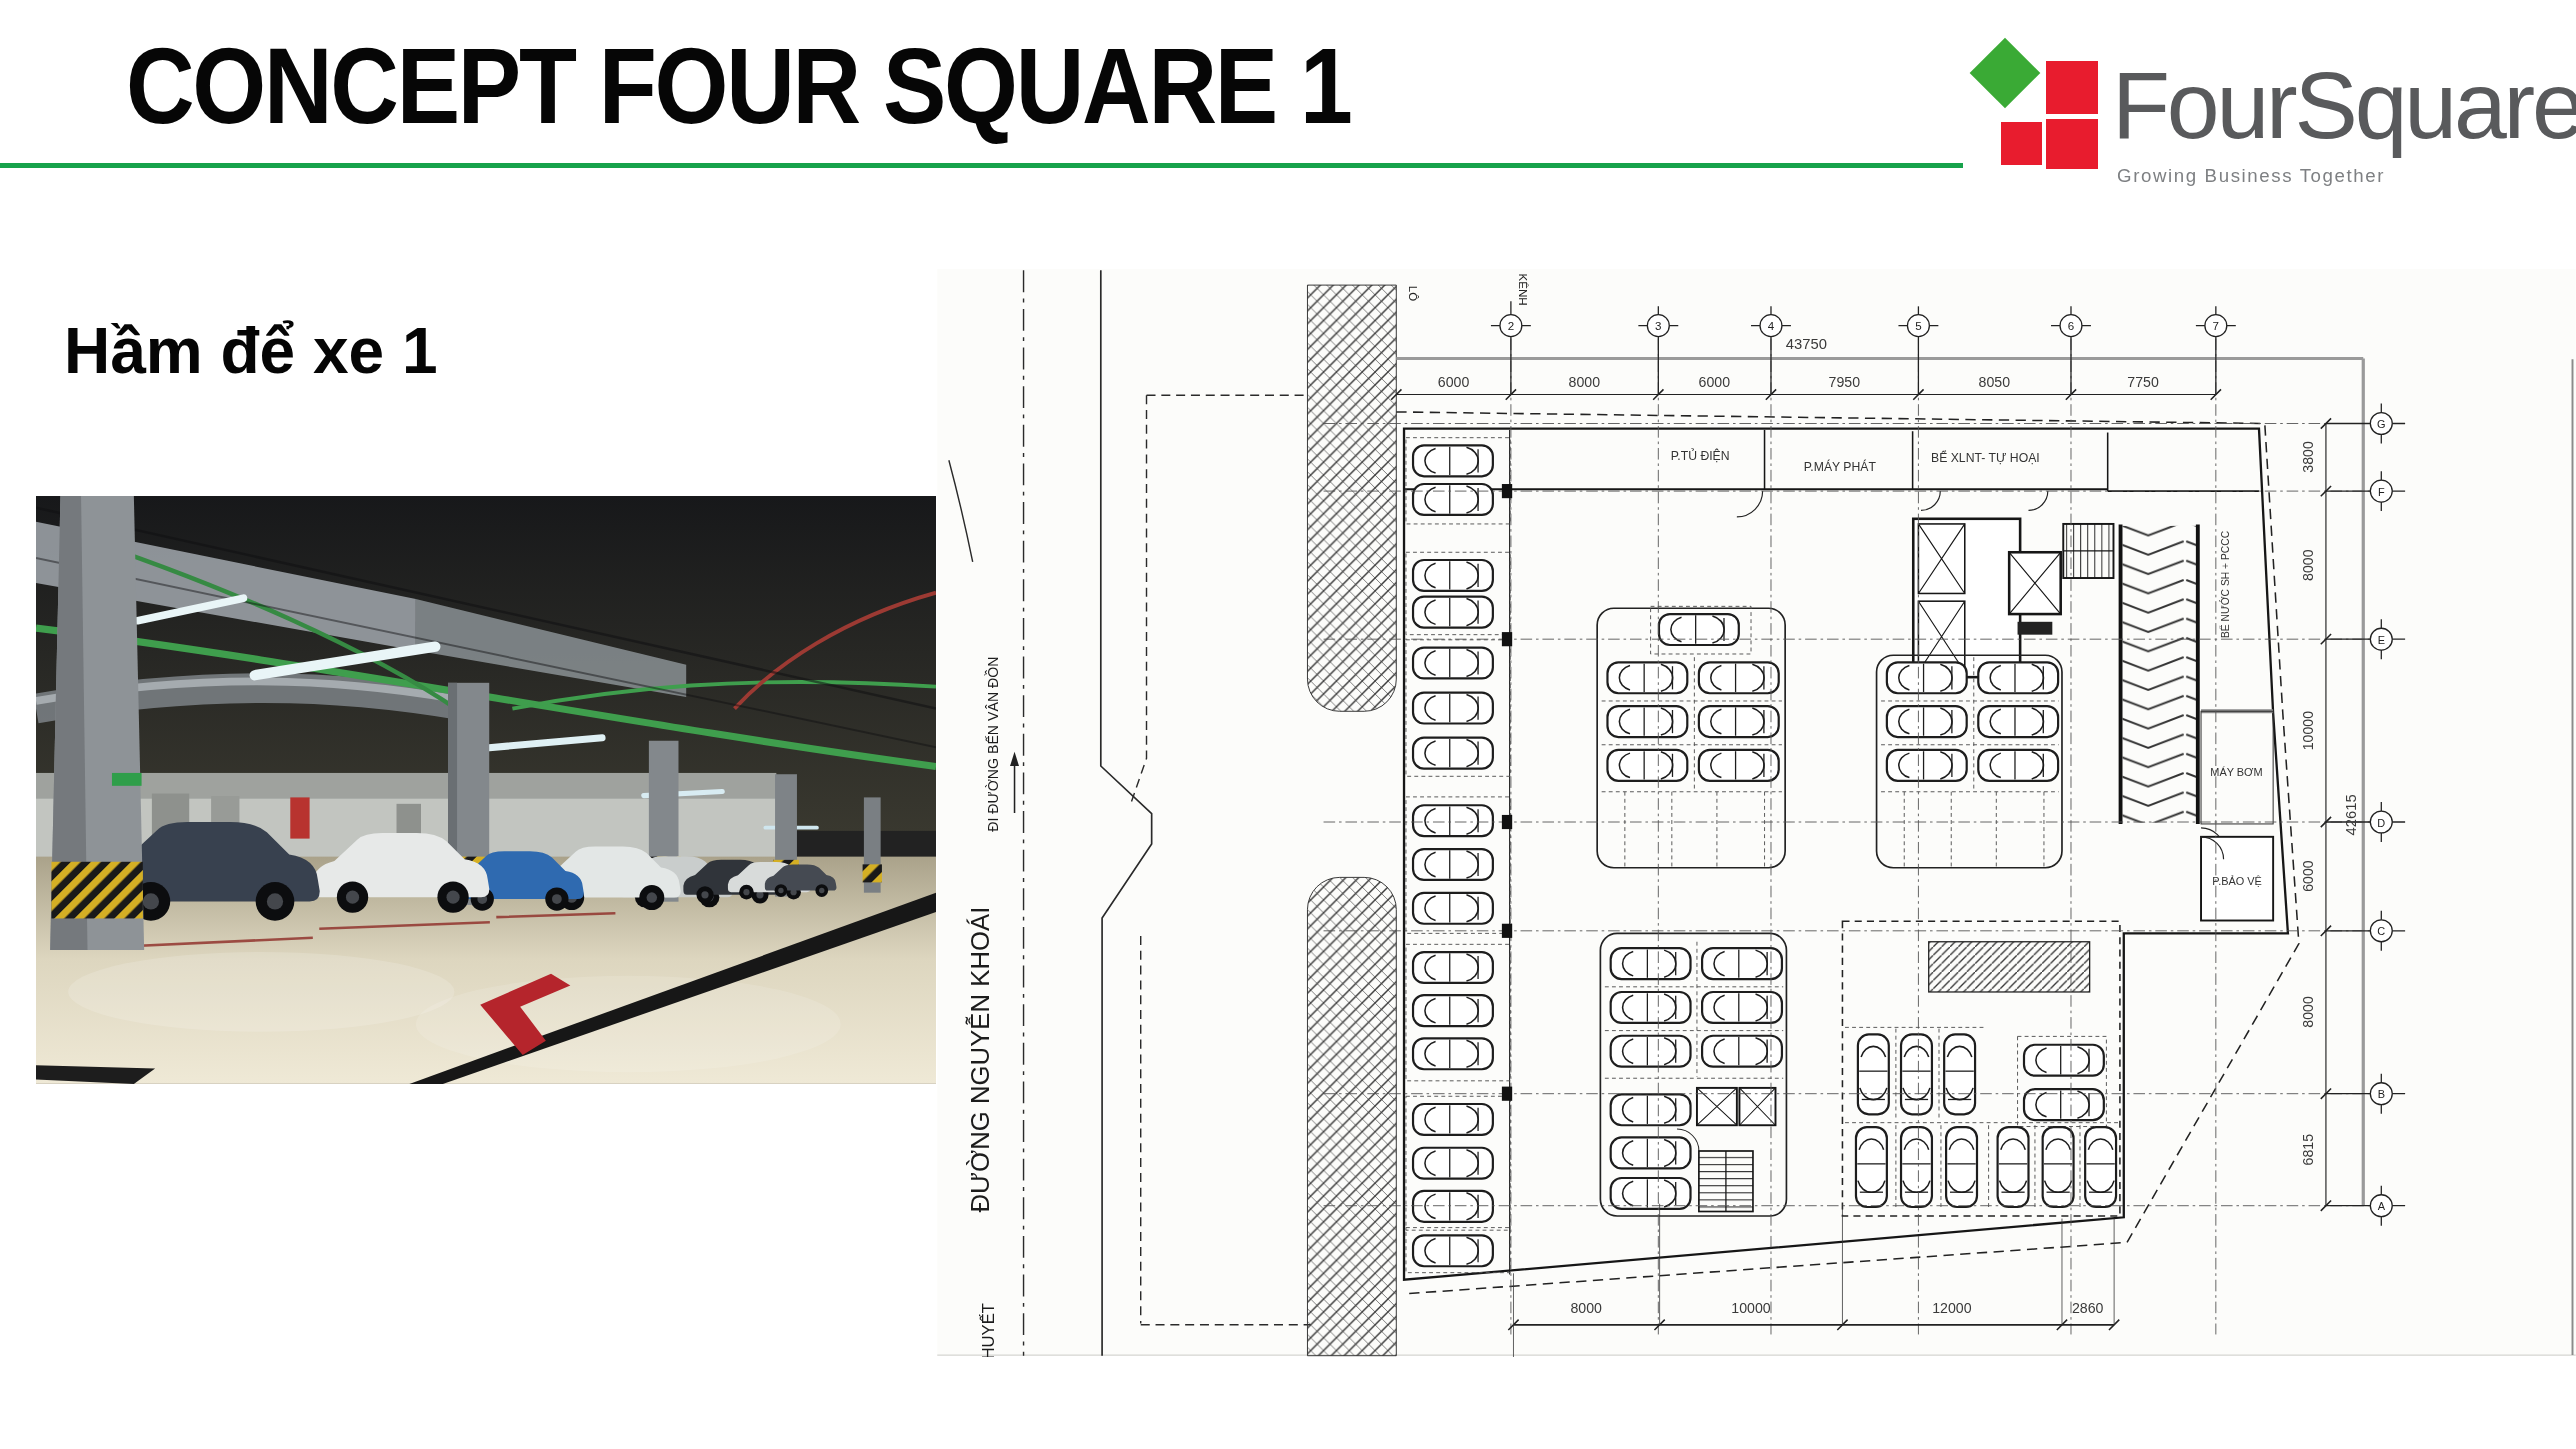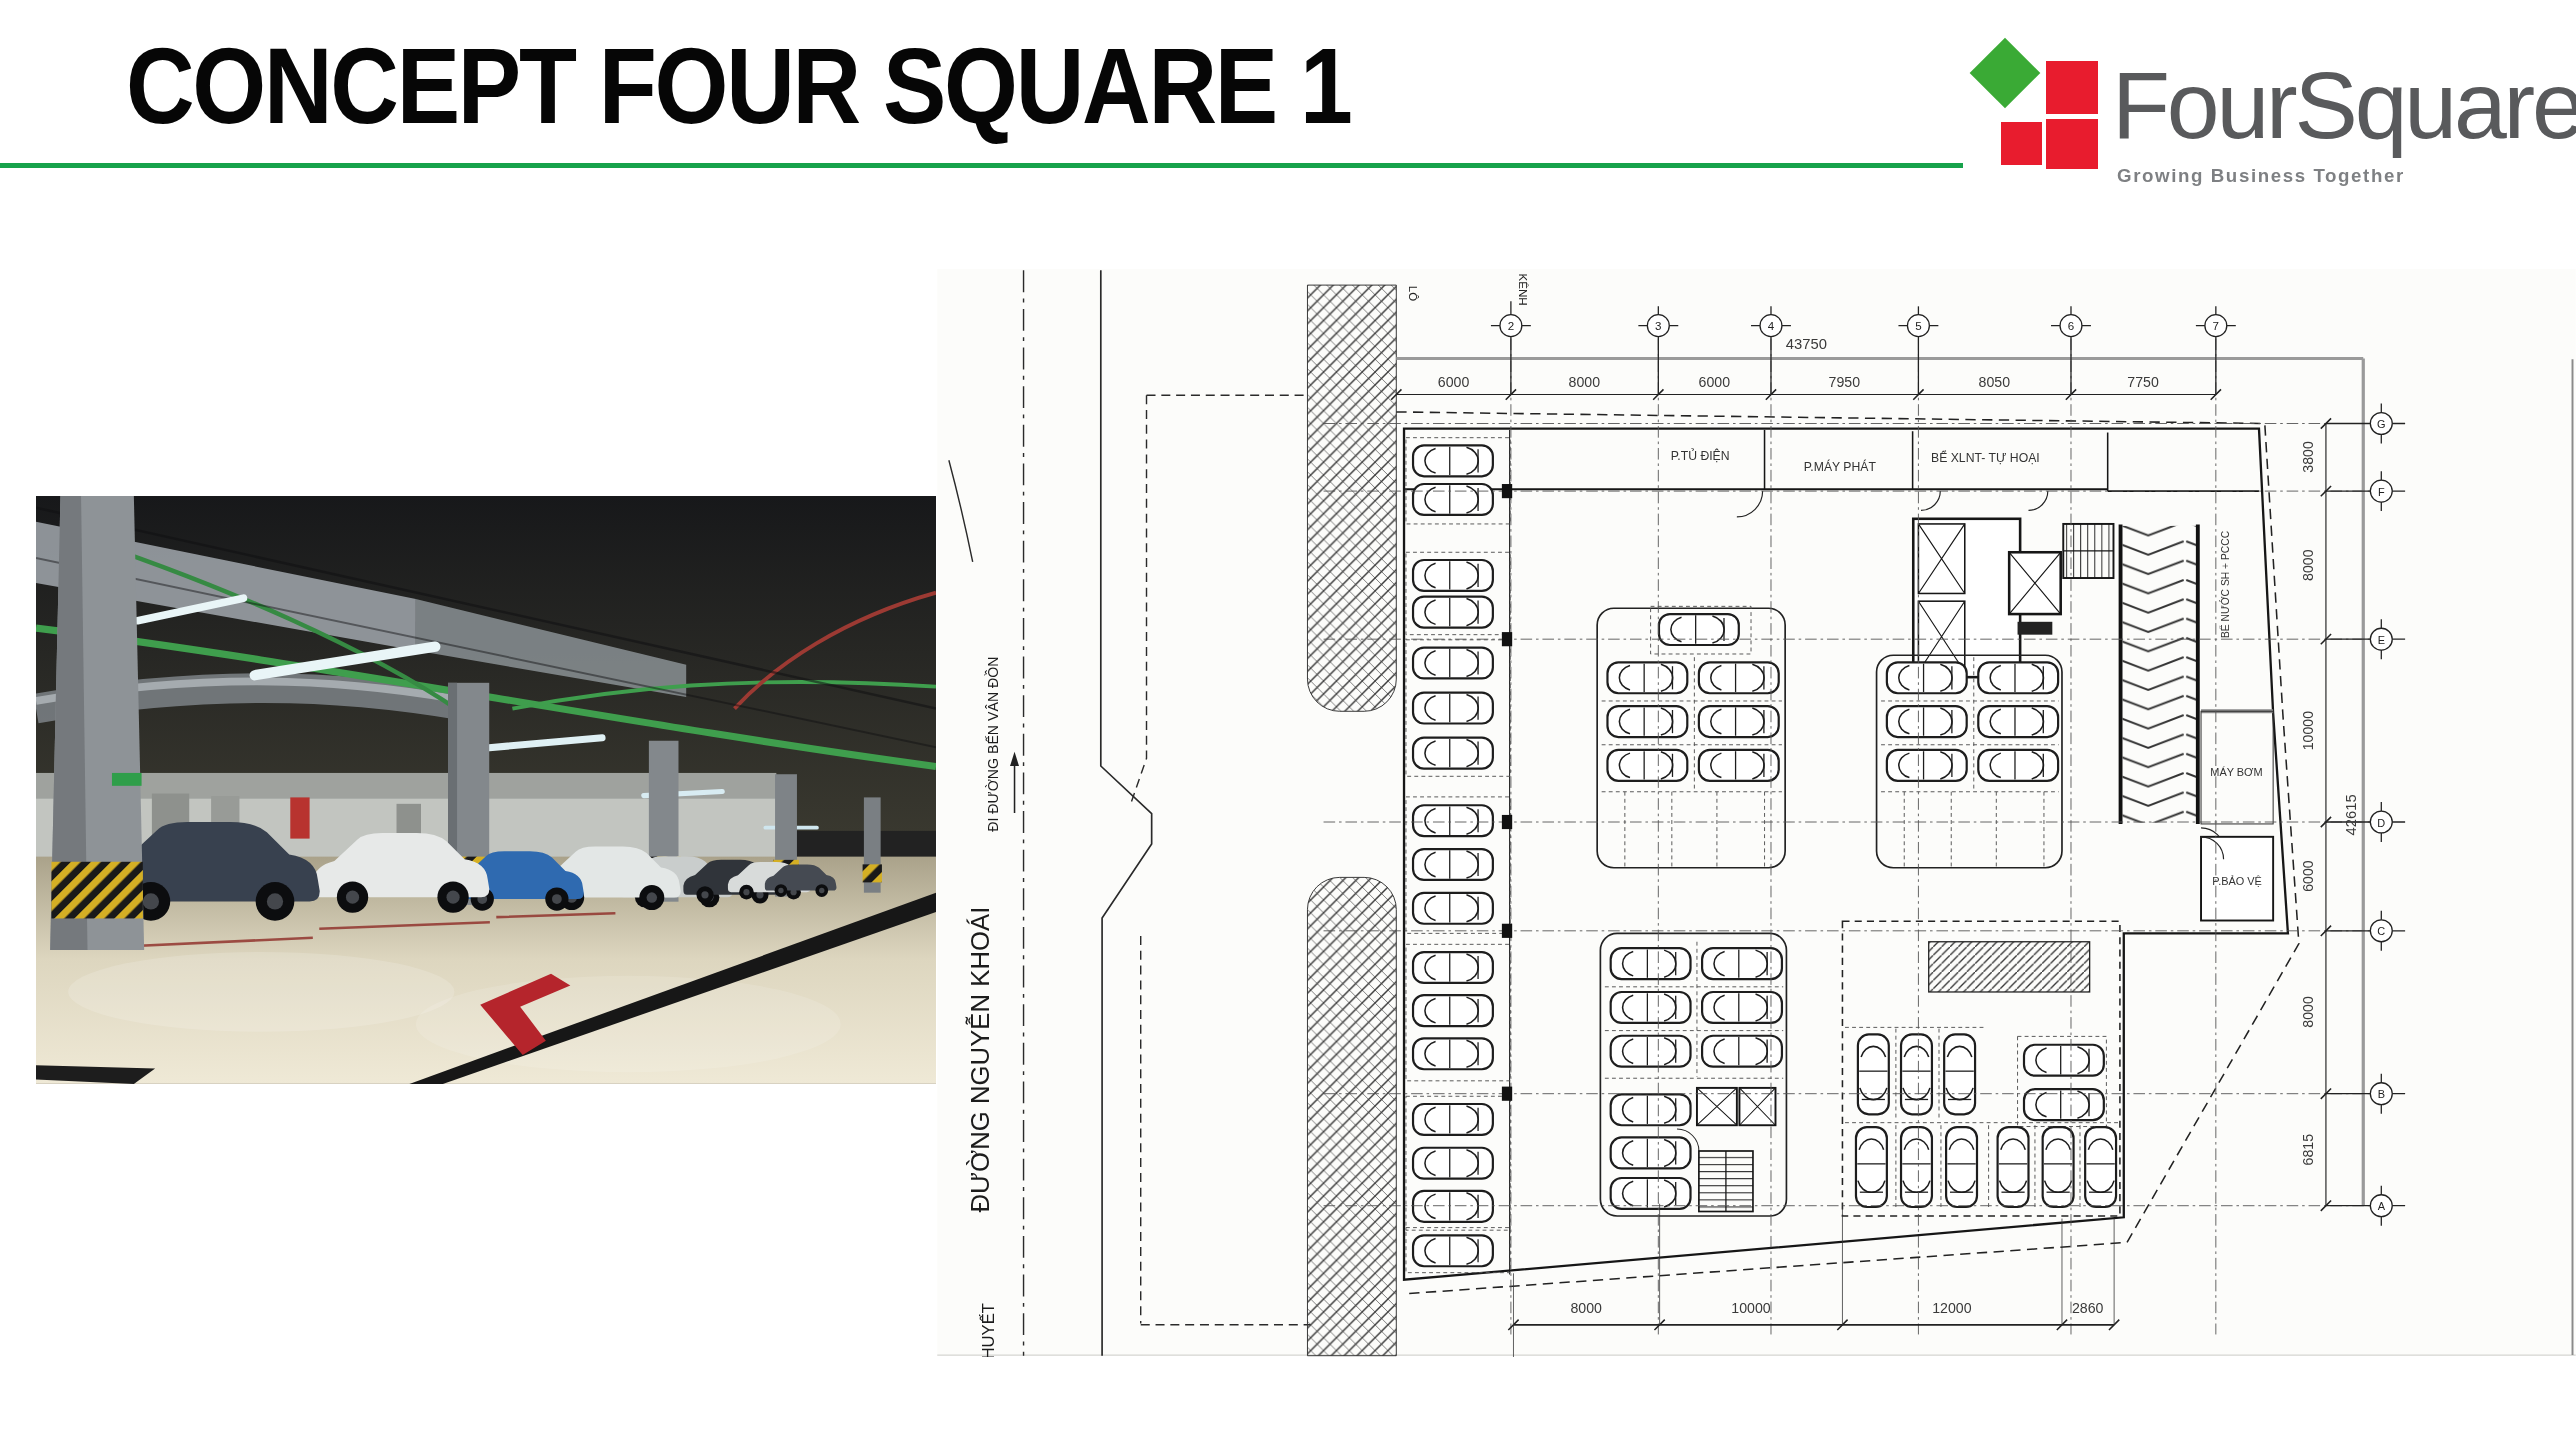--- a/index.html
+++ b/index.html
@@ -12,21 +12,21 @@
   .subtitle{position:absolute;left:64px;top:314px;font-size:64px;font-weight:bold;color:#050505;}
   
   .logo{position:absolute;left:1964px;top:22px;width:592px;height:174px;}
   .lg-diamond{position:absolute;left:15.5px;top:26.4px;width:50px;height:50px;background:#3aaa35;transform:rotate(45deg);}
   .lg-sq{position:absolute;background:#e81c2e;}
   .lg-sq.a{left:82px;top:39px;width:52px;height:53px;}
   .lg-sq.b{left:82px;top:97px;width:52px;height:50px;}
   .lg-sq.c{left:37px;top:100px;width:41px;height:43px;}
   .lg-word{position:absolute;left:148px;top:36px;font-size:95px;font-weight:400;color:#595a5c;
            letter-spacing:-3.2px;line-height:1;}
-  .lg-tag{position:absolute;left:153px;top:143px;font-size:18.7px;font-weight:bold;color:#7e8083;
+  .lg-tag{position:absolute;left:153px;top:143px;font-size:18.7px;font-weight:normal;color:#7e8083;
           letter-spacing:1.6px;white-space:nowrap;}
   
   .photo{position:absolute;left:36px;top:496px;width:900px;height:588px;overflow:hidden;background:#222;}
   .plan{position:absolute;left:937px;top:269px;width:1639px;height:1088px;}
   svg text{font-family:"Liberation Sans","DejaVu Sans",sans-serif;}
 </style>
 </head>
 <body>
 
 <div class="slide">
@@ -36,20 +36,21 @@
 
   <div class="logo">
     <div class="lg-diamond"></div>
     <div class="lg-sq a"></div>
     <div class="lg-sq b"></div>
     <div class="lg-sq c"></div>
     <div class="lg-word">FourSquare</div>
     <div class="lg-tag">Growing Business Together</div>
   </div>
 
+  <div class="subtitle">Hầm để xe 1</div>
 
   <div class="photo">
     <svg width="900" height="588" viewBox="0 0 1398 913">
       <defs>
         <linearGradient id="ceil" x1="0" y1="0" x2="0" y2="1">
           <stop offset="0" stop-color="#17181a"></stop>
             <stop offset="1" stop-color="#39382f"></stop>
         </linearGradient>
         <linearGradient id="floor" x1="0" y1="0" x2="0" y2="1">
           <stop offset="0" stop-color="#aaa28a"></stop>

